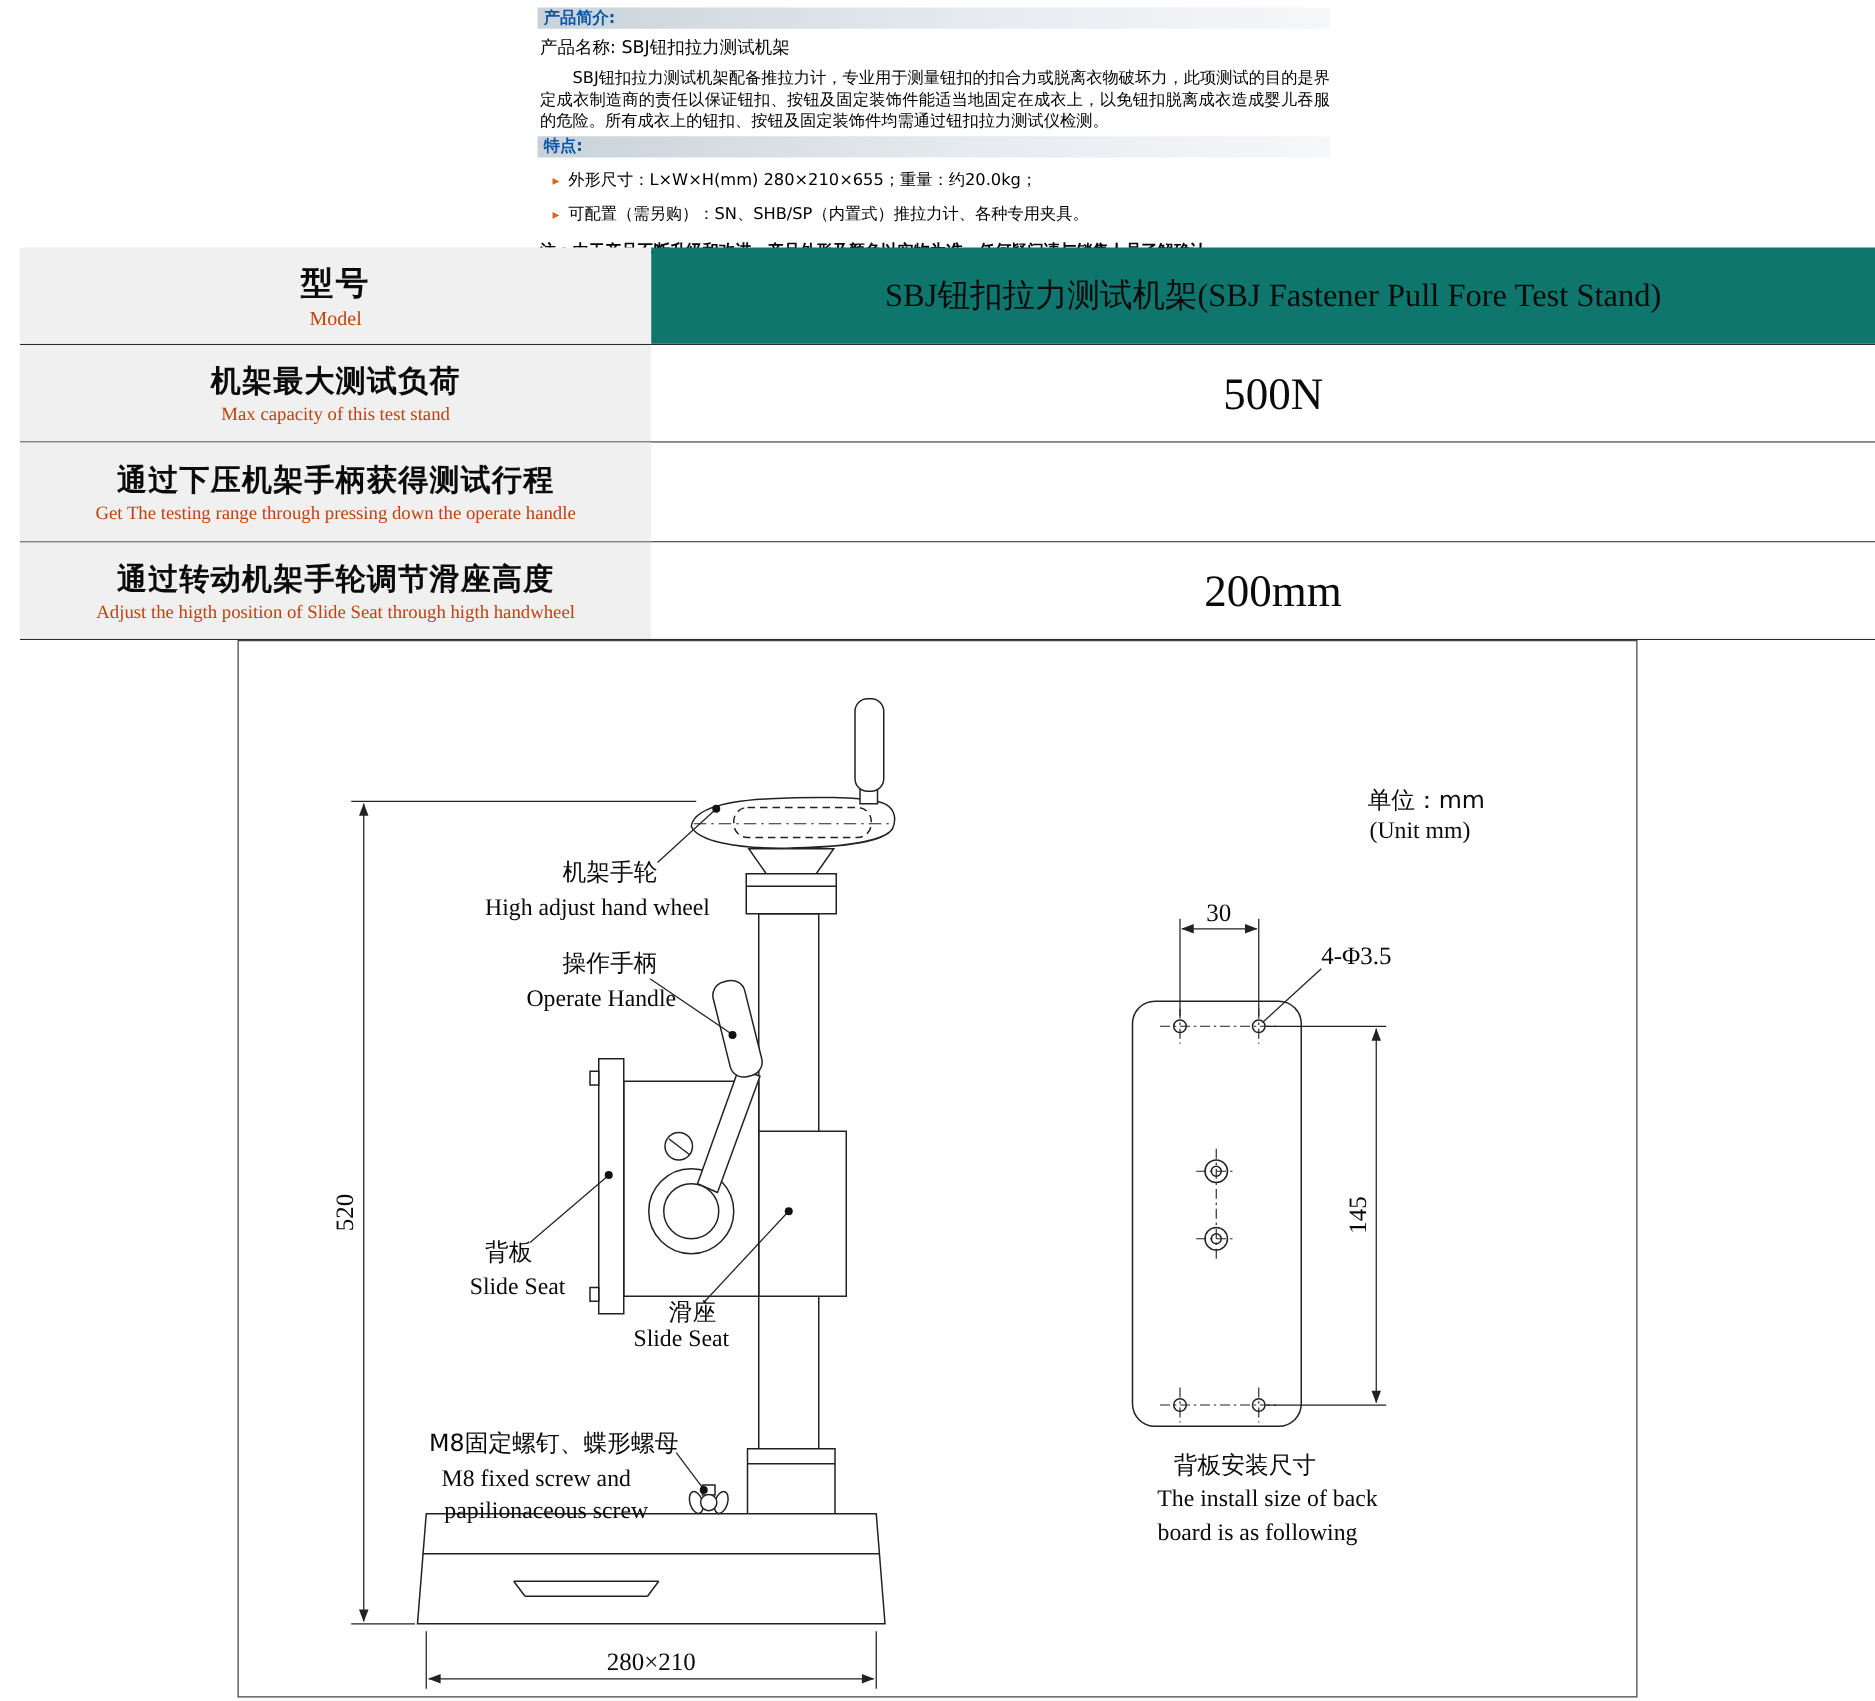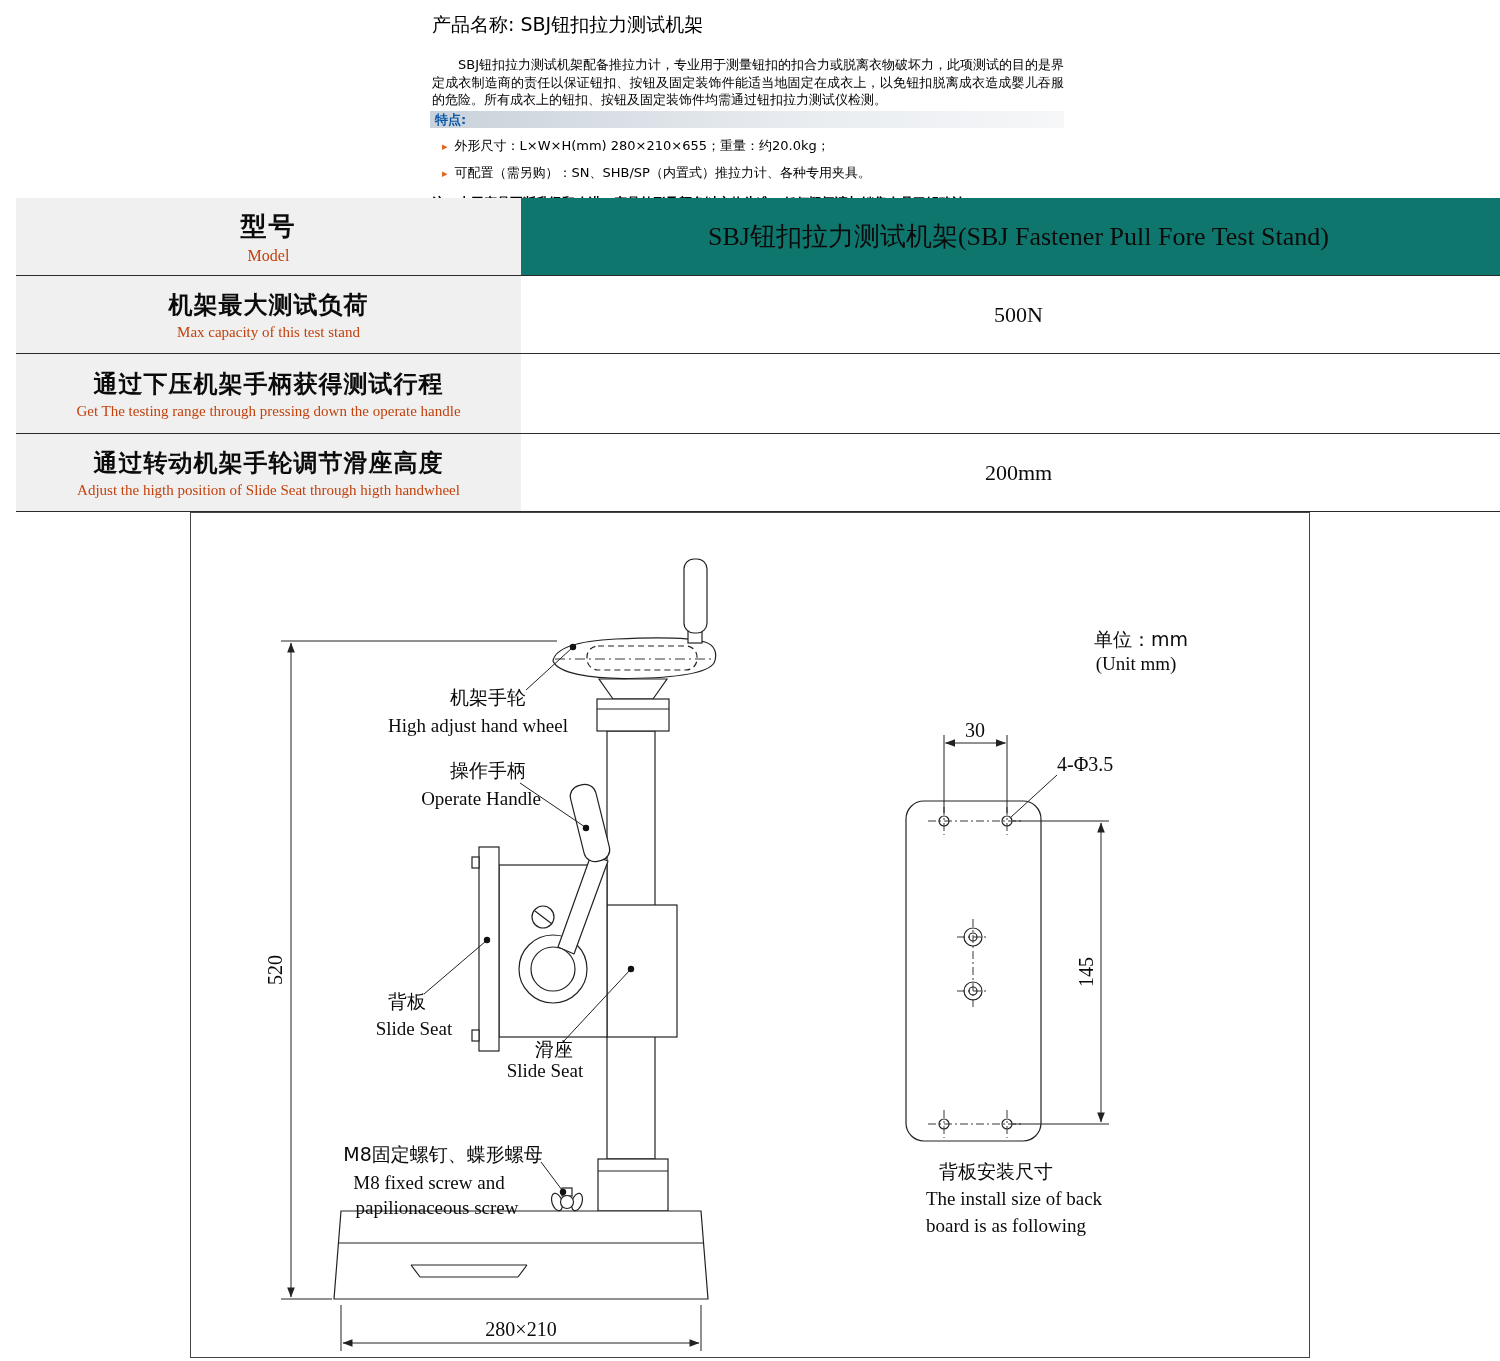--- a/index.html
+++ b/index.html
@@ -2,52 +2,55 @@
 <html><head>
 <meta charset="utf-8">
 <style>
   html,body{margin:0;padding:0;background:#fff;}
   .page{position:relative;width:1500px;height:1361px;background:#fff;font-family:"DejaVu Sans",sans-serif;color:#000;overflow:hidden;}
 
   
   .info{position:absolute;left:430px;top:6px;width:634px;}
   .bar{height:17px;line-height:17px;padding-left:5px;font-size:13px;font-weight:bold;color:#0a58a8;
        background:linear-gradient(90deg,#c9d2da 0%,#e7ebef 55%,#f6f7f9 100%);}
-  .pname{font-size:19px;margin:6px 0 18px 2px;}
+  .pname{font-size:14px;margin:6px 0 7px 2px;}
   .para{font-size:13px;line-height:17.5px;text-align:justify;text-indent:26px;margin:2px 0 2px 2px;}
   .feat{font-size:13px;margin:9px 0 0 12px;display:flex;align-items:baseline;}
   .feat .arrow{color:#e2621b;font-size:11px;margin-right:7px;flex:0 0 auto;}
   .note{font-size:13px;font-weight:bold;margin:12px 0 0 2px;}
 
   
   .spec-table{position:absolute;left:0;top:198px;width:1500px;padding-left:16px;}
   .srow{display:flex;border-bottom:1px solid #2b2b2b;}
   .scell-l{width:505px;background:#f0f0f0;display:flex;flex-direction:column;justify-content:center;align-items:center;text-align:center;}
   .scell-r{flex:1;background:#fff;display:flex;justify-content:center;align-items:center;text-align:center;}
   .srow.head .scell-r{background:#0f766e;}
   .zh{font-size:24px;font-weight:600;letter-spacing:1px;color:#0b0b0b;}
   .zh.big{font-size:26px;letter-spacing:2px;}
   .en{font-size:15px;font-family:"Liberation Serif",serif;margin-top:3px;color:#c2410c;}
   .en.big{font-size:16px;}
-  .val{font-size:22px;font-family:"Liberation Serif",serif;color:#0b0b0b;}
+  .val{font-size:36px;font-family:"Liberation Serif",serif;color:#0b0b0b;}
   .val-title{font-size:26px;}
 
   
   .drawing-box{position:absolute;left:190px;top:512px;width:1118px;height:844px;border:1px solid #444;background:#fff;}
   .drawing-box svg{display:block;width:100%;height:100%;}
   .cjk{font-family:"DejaVu Sans",sans-serif;font-size:19px;}
   .ser{font-family:"Liberation Serif",serif;font-size:19px;}
   .dim{font-family:"Liberation Serif",serif;font-size:20px;}
 </style>
 </head>
 <body>
 
 <div class="page">
 
   <section class="info">
+    <div class="bar">
+      <span>产品简介:</span>
+    </div>
     <p class="pname">产品名称: SBJ钮扣拉力测试机架</p>
     <p class="para">SBJ钮扣拉力测试机架配备推拉力计，专业用于测量钮扣的扣合力或脱离衣物破坏力，此项测试的目的是界定成衣制造商的责任以保证钮扣、按钮及固定装饰件能适当地固定在成衣上，以免钮扣脱离成衣造成婴儿吞服的危险。所有成衣上的钮扣、按钮及固定装饰件均需通过钮扣拉力测试仪检测。</p>
     <div class="bar">
       <span>特点:</span>
     </div>
     <div class="feat">
       <span class="arrow">▸</span>
       <span>外形尺寸：L×W×H(mm) 280×210×655；重量：约20.0kg；</span>
     </div>
     <div class="feat">

